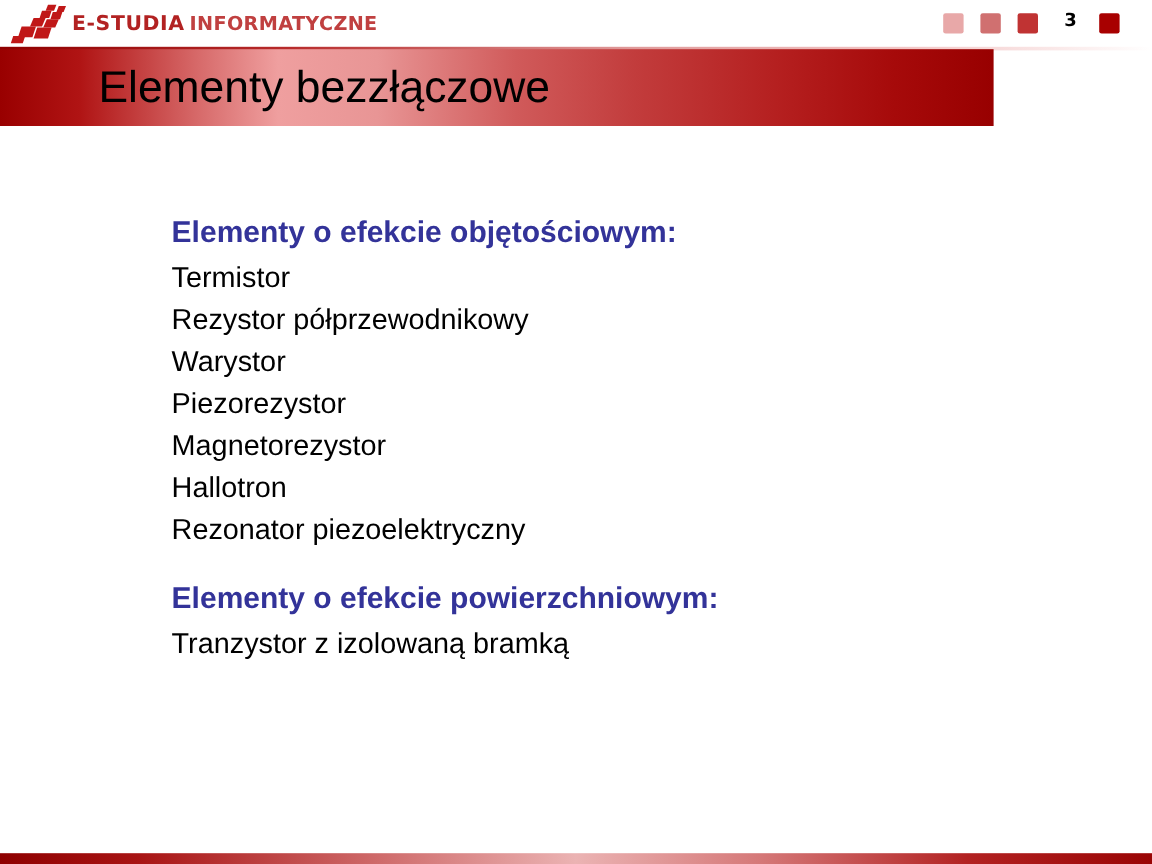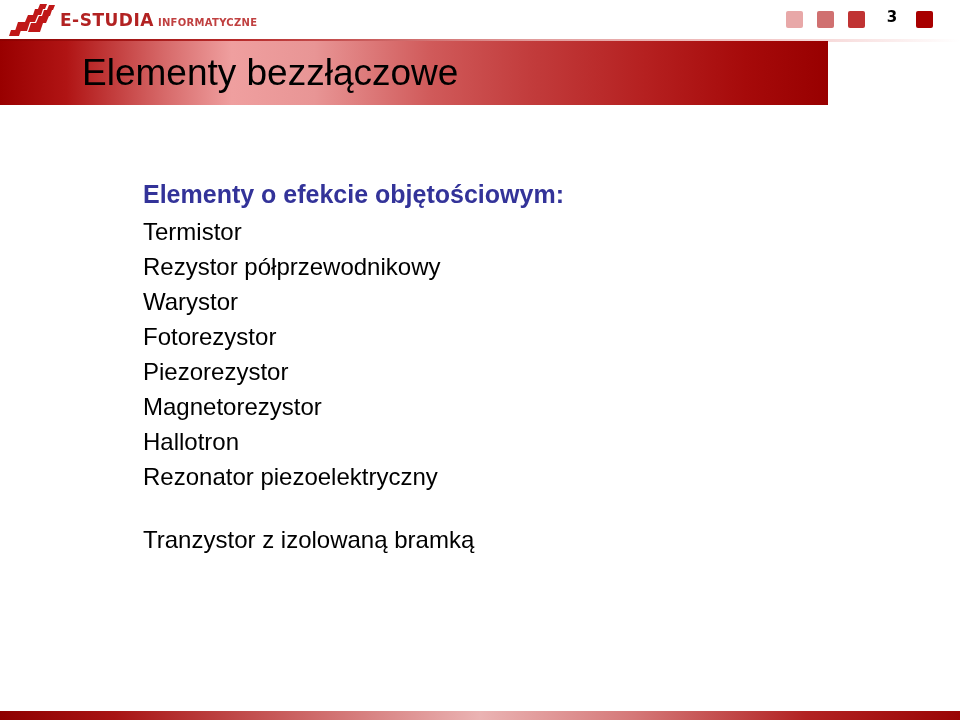--- a/index.html
+++ b/index.html
@@ -46,21 +46,21 @@
     font-family: "DejaVu Sans", sans-serif;
     font-weight: bold;
     font-size: 17px;
     letter-spacing: 0.5px;
     color: #b22222;
     margin-top: 32px;
   }
   .brand-light {
     font-family: "DejaVu Sans", sans-serif;
     font-weight: bold;
-    font-size: 10px;
+    font-size: 16px;
     letter-spacing: 0.3px;
     color: #c04040;
     margin-left: 4px;
   }
 
   
   .pager {
     position: absolute;
     top: 11px;
     left: 786px;
@@ -212,29 +212,29 @@
 </div>
 
 <div class="content">
 
   <div>
     <p class="section-heading">Elementy o efekcie objętościowym:</p>
     <div class="list-top-gap"></div>
     <p class="item">Termistor</p>
     <p class="item">Rezystor półprzewodnikowy</p>
     <p class="item">Warystor</p>
-    <p class="item">Fotorezystor</p>
     <p class="item">Piezorezystor</p>
     <p class="item">Magnetorezystor</p>
     <p class="item">Hallotron</p>
     <p class="item">Rezonator piezoelektryczny</p>
   </div>
 
   <div class="section-gap"></div>
 
   <div>
+    <p class="section-heading">Elementy o efekcie powierzchniowym:</p>
     <div class="list-top-gap"></div>
     <p class="item">Tranzystor z izolowaną bramką</p>
   </div>
 
 </div>
 
 <div class="footer-bar"></div>
 
 </body></html>

